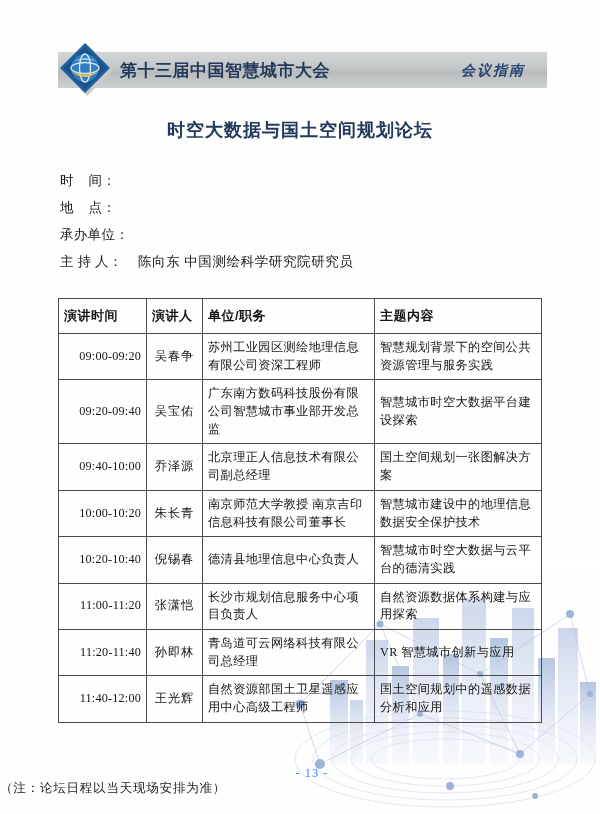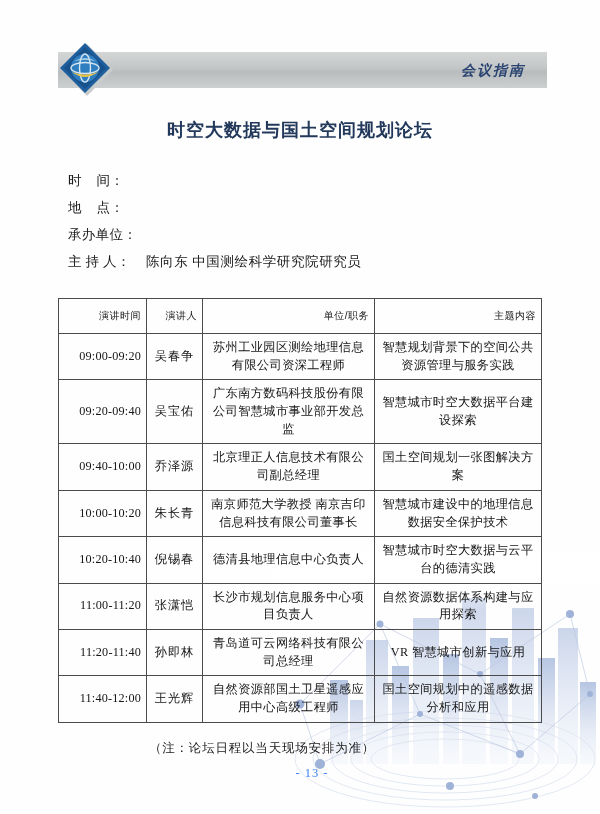--- a/index.html
+++ b/index.html
@@ -94,21 +94,20 @@
     left: 60px;
     top: 172px;
     z-index: 2;
   }
   .meta-row {
     display: flex;
     align-items: baseline;
     margin-bottom: 9px;
     font-size: 13.5px;
     color: #1b1b1b;
-    margin-left: 8px;
   }
   .meta-label {
     width: 78px;
     flex: 0 0 78px;
     white-space: pre;
     letter-spacing: 0.3px;
   }
   .meta-value {
     letter-spacing: 0.6px;
     white-space: nowrap;
@@ -131,53 +130,52 @@
   table.agenda th,
   table.agenda td {
     border: 1px solid #4b4b4b;
     padding: 5px 5px;
     vertical-align: middle;
     font-size: 12.2px;
     line-height: 1.45;
     color: #141414;
   }
   table.agenda th {
-    text-align: right;
+    text-align: left;
     font-family: "Liberation Sans", "DejaVu Sans", sans-serif;
-    font-weight: normal;
-    font-size: 10px;
+    font-weight: bold;
+    font-size: 13px;
     height: 24px;
     letter-spacing: 0.5px;
   }
   td.c-time {
     text-align: right;
     white-space: nowrap;
     letter-spacing: 0.2px;
   }
   td.c-speaker {
     text-align: center;
     letter-spacing: 1px;
     white-space: nowrap;
   }
   td.c-unit, td.c-topic {
-    text-align: center;
+    text-align: left;
     letter-spacing: 0.4px;
   }
   .col-time  { width: 88px; }
   .col-spk   { width: 56px; }
   .col-unit  { width: 172px; }
   .col-topic { width: 167px; }
 
   
   #note {
     position: absolute;
     left: 0;
-    top: 740px;
+    top: 780px;
     width: 524px;
-    text-align: center;
     font-size: 12.5px;
     letter-spacing: 0.8px;
     color: #1b1b1b;
     z-index: 2;
   }
   #page-number {
     position: absolute;
     left: 0;
     top: 766px;
     width: 600px;
@@ -264,20 +262,21 @@
     <polygon points="29,3 55,29 29,55 3,29" fill="#c9cccd"></polygon>
     <polygon points="27,2 52,27 27,52 2,27" fill="#1f5f9e"></polygon>
     <polygon points="27,6 48,27 27,48 6,27" fill="#17528c"></polygon>
     <circle cx="27" cy="27" r="14" fill="#2f7fc0"></circle>
     <ellipse cx="27" cy="27" rx="14" ry="5.5" fill="none" stroke="#d8e6f2" stroke-width="1.4"></ellipse>
     <ellipse cx="27" cy="27" rx="5.5" ry="14" fill="none" stroke="#d8e6f2" stroke-width="1.4"></ellipse>
     <path d="M14 31 Q27 41 40 31 Q27 36 14 31 Z" fill="#e8c24a"></path>
     <path d="M16 20 Q27 14 38 20 Q27 18 16 20 Z" fill="#bcd9ef" opacity="0.8"></path>
   </svg>
 
+  <div id="header-title">第十三届中国智慧城市大会</div>
   <div id="header-guide">会议指南</div>
 
   <div id="doc-title">时空大数据与国土空间规划论坛</div>
 
   <div id="meta">
     <div class="meta-row">
       <span class="meta-label">时    间：</span>
     </div>
     <div class="meta-row">
       <span class="meta-label">地    点：</span>

